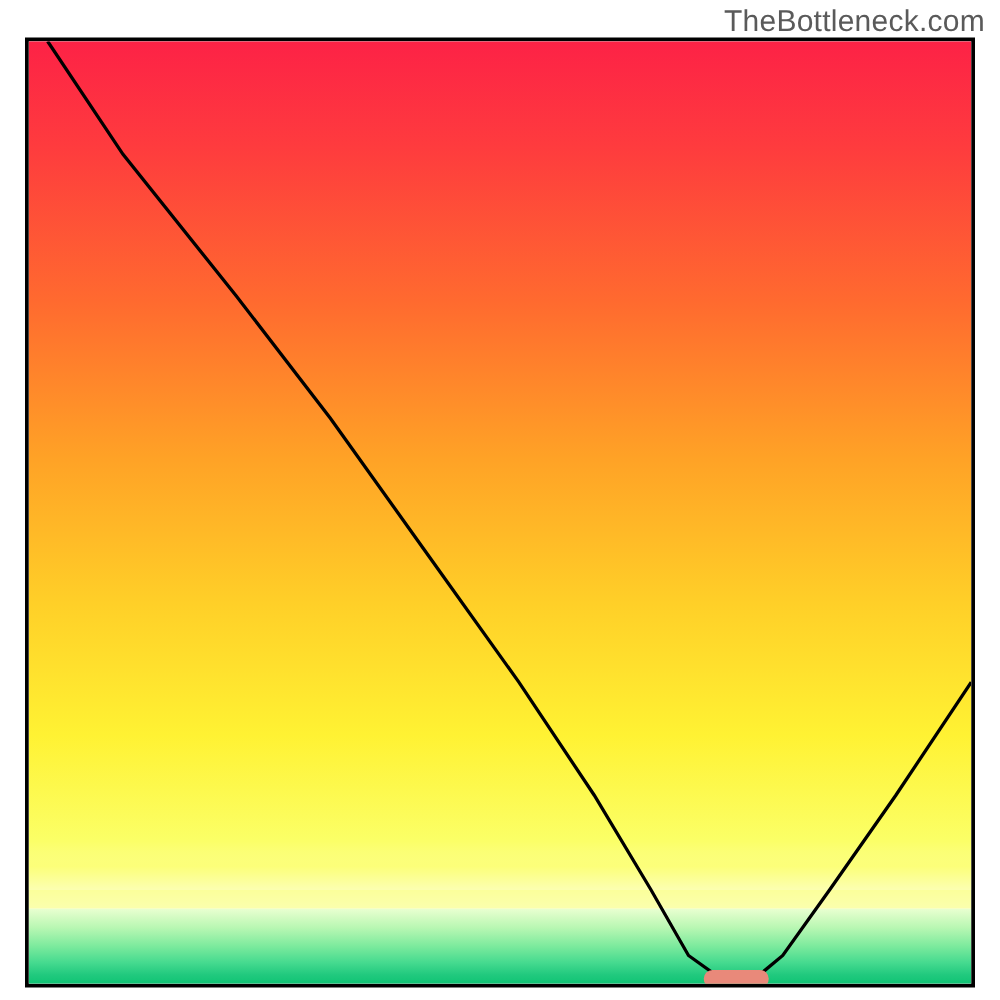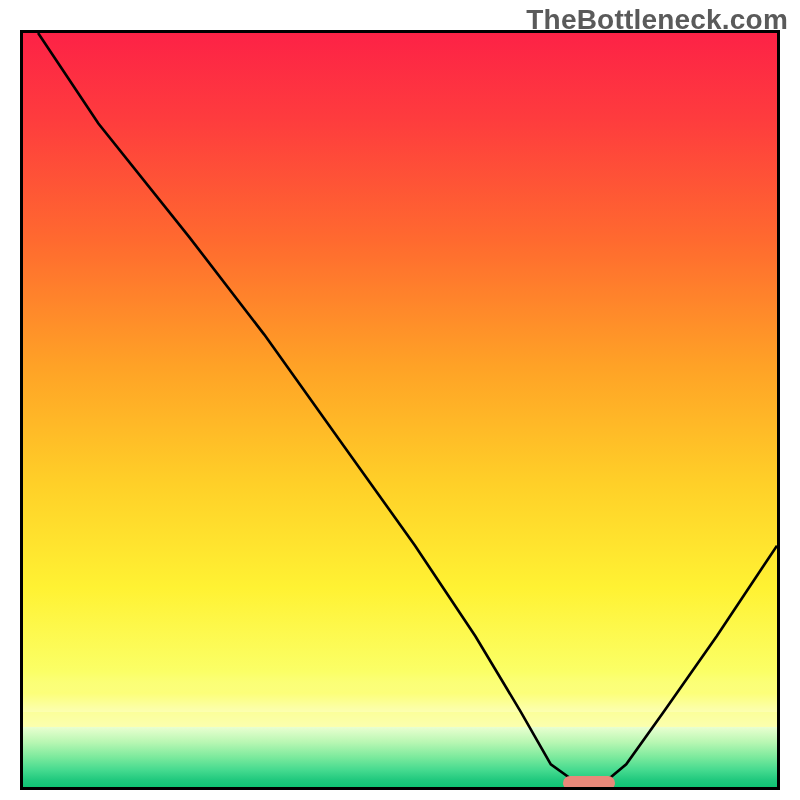--- a/index.html
+++ b/index.html
@@ -12,22 +12,22 @@
   }
   .chart-wrapper {
     position: relative;
     width: 800px;
     height: 800px;
   }
   .attribution {
     position: absolute;
     top: 4px;
     right: 12px;
-    font-size: 28px;
-    font-weight: 700;
+    font-size: 24px;
+    font-weight: 400;
     color: #5a5a5a;
     letter-spacing: 0.2px;
   }
   .plot-area {
     position: absolute;
     left: 20px;
     top: 30px;
     width: 760px;
     height: 760px;
     border: 3px solid #000;

